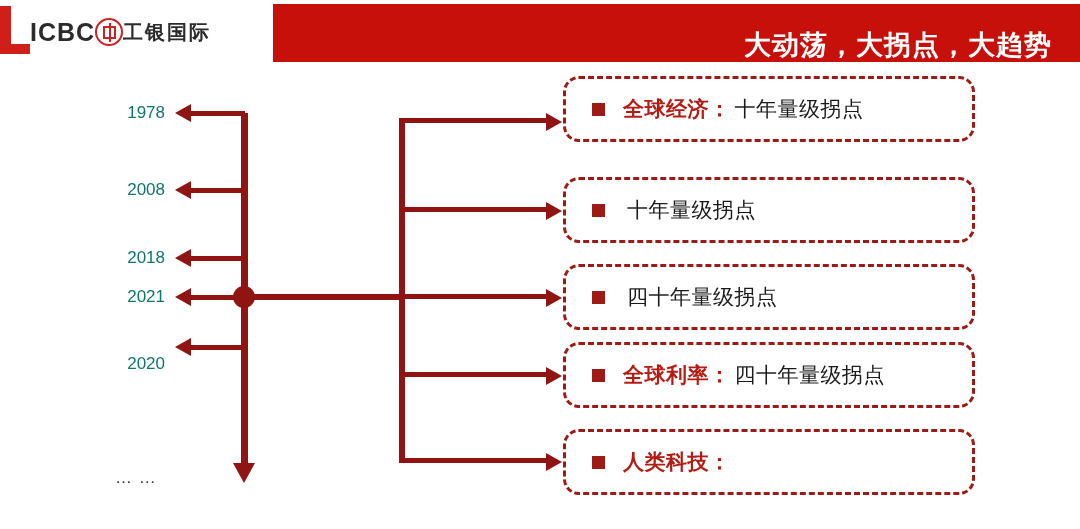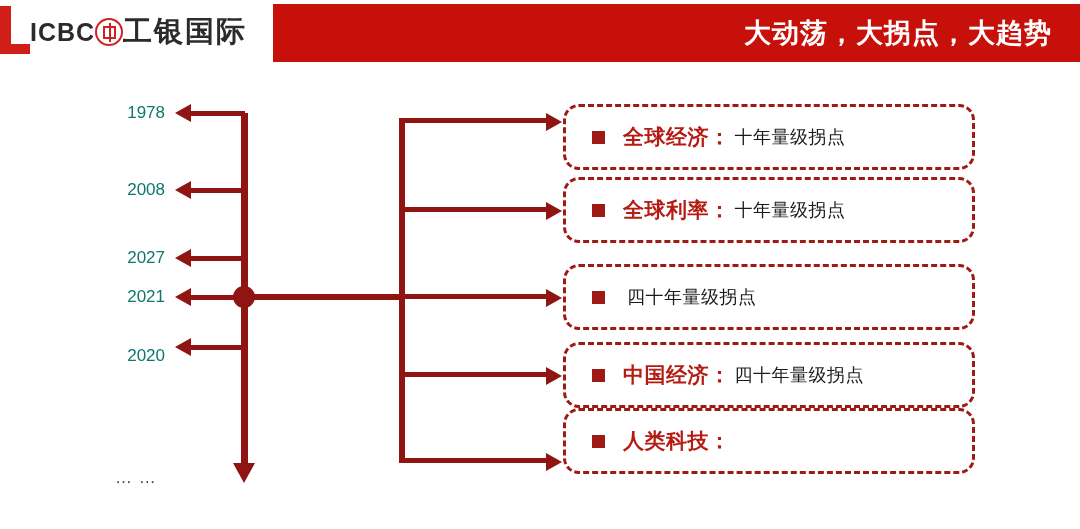--- a/index.html
+++ b/index.html
@@ -24,21 +24,21 @@
     position: absolute;
     left: 273px;
     top: 4px;
     width: 807px;
     height: 58px;
     background: #c8100a;
   }
   #header-title {
     position: absolute;
     right: 28px;
-    top: 0;
+    top: 12px;
     height: 58px;
     line-height: 58px;
     color: #ffffff;
     font-size: 27px;
     font-weight: bold;
     letter-spacing: 1px;
     white-space: nowrap;
   }
   #header-accent {
     position: absolute;
@@ -95,21 +95,21 @@
   #logo-mark::after {
     content: "";
     position: absolute;
     left: 11.5px;
     top: 3px;
     width: 2.2px;
     height: 19px;
     background: #cc2222;
   }
   #logo-cn {
-    font-size: 29px;
+    font-size: 20px;
     font-weight: bold;
     color: #2b2b2b;
     letter-spacing: 2px;
   }
 
   
   .year-label {
     position: absolute;
     width: 80px;
     text-align: right;
@@ -223,21 +223,21 @@
   }
   .item-key {
     color: #b41b13;
     font-size: 21px;
     font-weight: bold;
     white-space: nowrap;
     letter-spacing: 0.5px;
   }
   .item-val {
     color: #1b1b1b;
-    font-size: 18px;
+    font-size: 21px;
     white-space: nowrap;
     margin-left: 4px;
     letter-spacing: 0.5px;
   }
 </style>
 </head>
 <body>
 
 <div id="slide">
 
@@ -249,23 +249,23 @@
     <span id="logo-mark"></span>
     <span id="logo-cn">工银国际</span>
   </div>
 
   <div id="header-bar">
     <div id="header-title">大动荡，大拐点，大趋势</div>
   </div>
 
   <div class="year-label" style="left:85px; top:103px;">1978</div>
   <div class="year-label" style="left:85px; top:180px;">2008</div>
-  <div class="year-label" style="left:85px; top:248px;">2027</div>
+  <div class="year-label" style="left:85px; top:248px;">2018</div>
   <div class="year-label" style="left:85px; top:287px;">2021</div>
-  <div class="year-label" style="left:85px; top:346px;">2020</div>
+  <div class="year-label" style="left:85px; top:354px;">2020</div>
   <div id="ellipsis-label">… …</div>
 
   <div id="trunk"></div>
   <div id="trunk-arrow"></div>
   <div id="junction-dot"></div>
 
   <div class="left-arm" style="left:190px; top:111px; width:55px;"></div>
   <div class="left-head" style="left:175px; top:104px;"></div>
 
   <div class="left-arm" style="left:190px; top:188px; width:55px;"></div>
@@ -291,41 +291,40 @@
 
   <div class="right-arm" style="top:294px; width:149px;"></div>
   <div class="right-head" style="left:546px; top:289px;"></div>
 
   <div class="right-arm" style="top:372px; width:149px;"></div>
   <div class="right-head" style="left:546px; top:367px;"></div>
 
   <div class="right-arm" style="top:458px; width:149px;"></div>
   <div class="right-head" style="left:546px; top:453px;"></div>
 
-  <div class="item-box" style="top:104px; height:66px;align-items:center;">
+  <div class="item-box" style="top:76px; height:66px;align-items:center;">
     <span class="item-bullet"></span>
     <span class="item-key">全球经济：</span>
     <span class="item-val">十年量级拐点</span>
   </div>
 
   <div class="item-box" style="top:177px; height:66px;">
     <span class="item-bullet"></span>
+    <span class="item-val">十年量级拐点</span>
+  </div>
+
+  <div class="item-box" style="top:264px; height:66px;">
+    <span class="item-bullet"></span>
+    <span class="item-val">四十年量级拐点</span>
+  </div>
+
+  <div class="item-box" style="top:342px; height:66px;">
+    <span class="item-bullet"></span>
     <span class="item-key">全球利率：</span>
-    <span class="item-val">十年量级拐点</span>
-  </div>
-
-  <div class="item-box" style="top:264px; height:66px;">
-    <span class="item-bullet"></span>
     <span class="item-val">四十年量级拐点</span>
   </div>
 
-  <div class="item-box" style="top:342px; height:66px;">
-    <span class="item-bullet"></span>
-    <span class="item-key">中国经济：</span>
-    <span class="item-val">四十年量级拐点</span>
-  </div>
-
-  <div class="item-box" style="top:408px; height:66px;">
+  <div class="item-box" style="top:429px; height:66px;">
     <span class="item-bullet"></span>
     <span class="item-key">人类科技：</span>
   </div>
 
 </div>
 
 </body></html>

